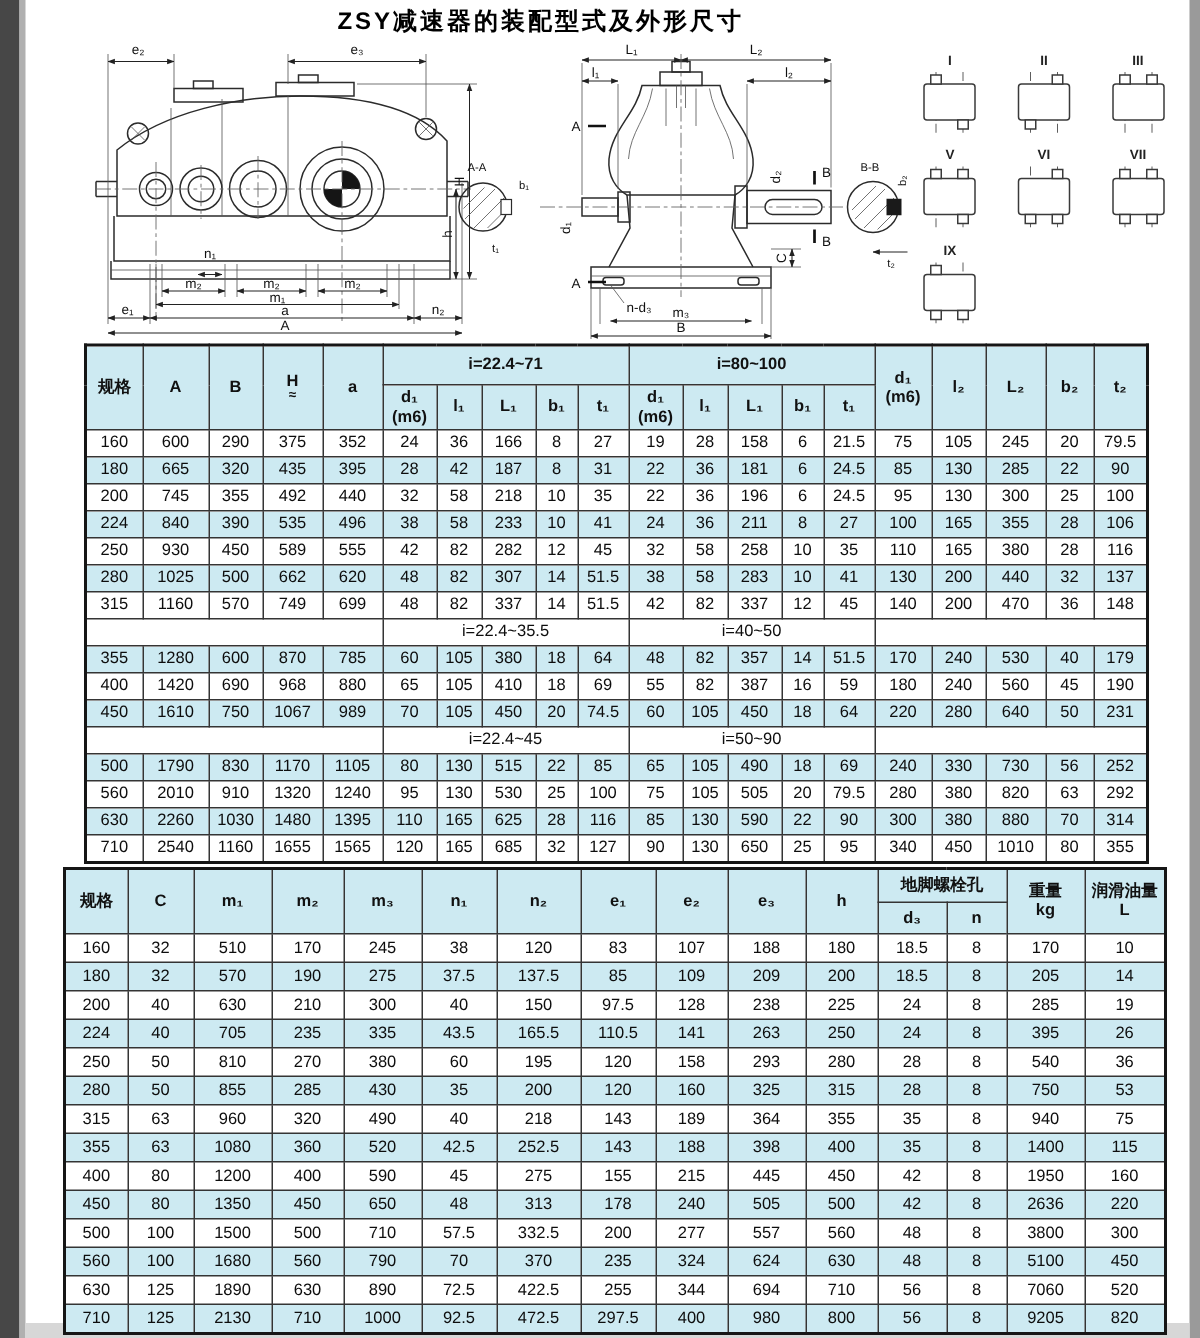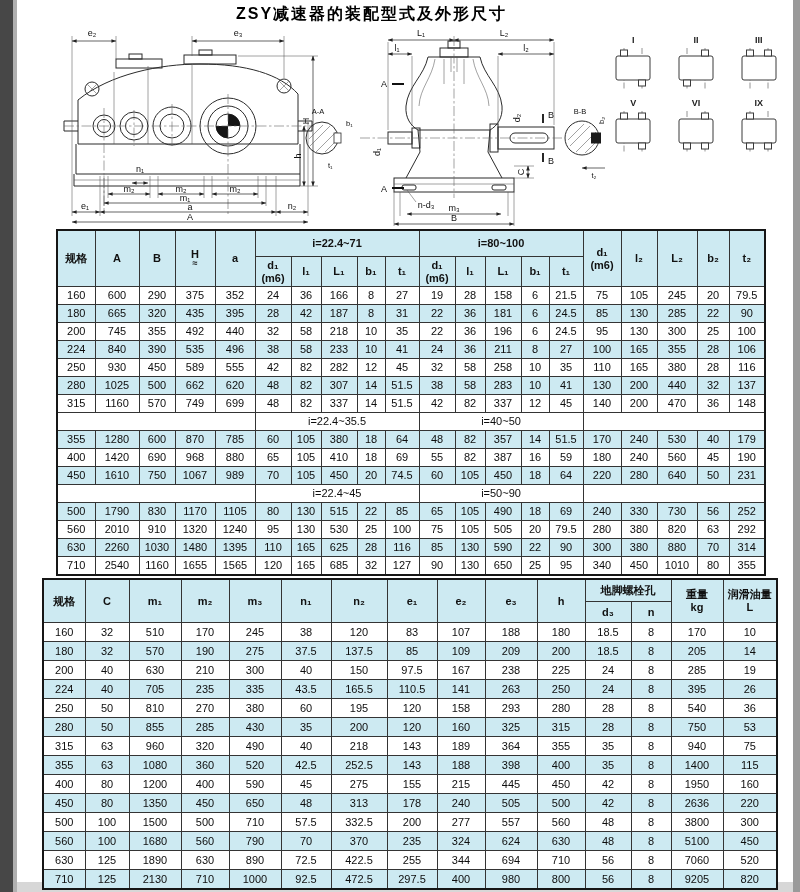--- a/index.html
+++ b/index.html
@@ -7,21 +7,21 @@
     width:800px;height:892px;position:relative;overflow:hidden;
     background:#ffffff;color:#111;
     font-family:"Liberation Sans","DejaVu Sans",sans-serif;
   }
   .strip-left{position:absolute;left:0;top:0;width:13px;height:892px;background:#474747;}
   .strip-left2{position:absolute;left:13px;top:0;width:4px;height:892px;background:#b0b0b0;}
   .strip-right{position:absolute;right:0;top:0;width:7px;height:892px;background:#9a9a9a;}
   .strip-bottom{position:absolute;left:17px;right:7px;bottom:0;height:10px;background:#d7d7d7;}
   .title{
     position:absolute;top:4px;left:0;width:721px;text-align:center;
-    font-size:16px;font-weight:bold;letter-spacing:2px;color:#000;padding-left:11px;
+    font-size:16px;font-weight:bold;letter-spacing:2px;color:#000;
   }
   
   table{border-collapse:collapse;table-layout:fixed;position:absolute;background:#fff;border:2px solid #161616;}
   #table1{left:56px;top:229px;width:709px;}
   #table2{left:42px;top:578px;width:734px;}
   th,td{border:1px solid #343434;text-align:center;vertical-align:middle;padding:0;overflow:hidden;}
   th{font-size:11px;font-weight:bold;background:#cdeaf2;line-height:1.15;}
   #table1 thead tr:nth-child(1) th{height:25px;}
   #table1 thead tr:nth-child(2) th{height:29px;}
   #table2 thead tr:nth-child(1) th{height:21px;}
@@ -250,20 +250,33 @@
         <g fill="none" stroke="#3a3a3a" stroke-width="1">
           <path stroke-width="0.55" stroke-dasharray="6 2 1.5 2" d="M19,2 L19,44 M37,2 L37,44"></path>
           <rect x="11" y="10" width="34" height="24" rx="2" fill="#fff"></rect>
           <rect x="33.5" y="4" width="7" height="6" fill="#fff"></rect>
           <rect x="15.5" y="34" width="7" height="6" fill="#fff"></rect>
           <rect x="33.5" y="34" width="7" height="6" fill="#fff"></rect>
         </g>
       </svg>
     </div>
     <div class="at-cell">
+      <div class="at-label">VII</div>
+      <svg width="56" height="46" viewBox="0 0 56 46">
+        <g fill="none" stroke="#3a3a3a" stroke-width="1">
+          <path stroke-width="0.55" stroke-dasharray="6 2 1.5 2" d="M19,2 L19,44 M37,2 L37,44"></path>
+          <rect x="11" y="10" width="34" height="24" rx="2" fill="#fff"></rect>
+          <rect x="15.5" y="4" width="7" height="6" fill="#fff"></rect>
+          <rect x="33.5" y="4" width="7" height="6" fill="#fff"></rect>
+          <rect x="15.5" y="34" width="7" height="6" fill="#fff"></rect>
+          <rect x="33.5" y="34" width="7" height="6" fill="#fff"></rect>
+        </g>
+      </svg>
+    </div>
+    <div class="at-cell">
       <div class="at-label">IX</div>
       <svg width="56" height="46" viewBox="0 0 56 46">
         <g fill="none" stroke="#3a3a3a" stroke-width="1">
           <path stroke-width="0.55" stroke-dasharray="6 2 1.5 2" d="M19,2 L19,44 M37,2 L37,44"></path>
           <rect x="11" y="10" width="34" height="24" rx="2" fill="#fff"></rect>
           <rect x="15.5" y="4" width="7" height="6" fill="#fff"></rect>
           <rect x="15.5" y="34" width="7" height="6" fill="#fff"></rect>
           <rect x="33.5" y="34" width="7" height="6" fill="#fff"></rect>
         </g>
       </svg>
@@ -727,21 +740,21 @@
       </tr>
       <tr>
         <td>200</td>
         <td>40</td>
         <td>630</td>
         <td>210</td>
         <td>300</td>
         <td>40</td>
         <td>150</td>
         <td>97.5</td>
-        <td>167</td>
+        <td>128</td>
         <td>238</td>
         <td>225</td>
         <td>24</td>
         <td>8</td>
         <td>285</td>
         <td>19</td>
       </tr>
       <tr class="shaded">
         <td>224</td>
         <td>40</td>

